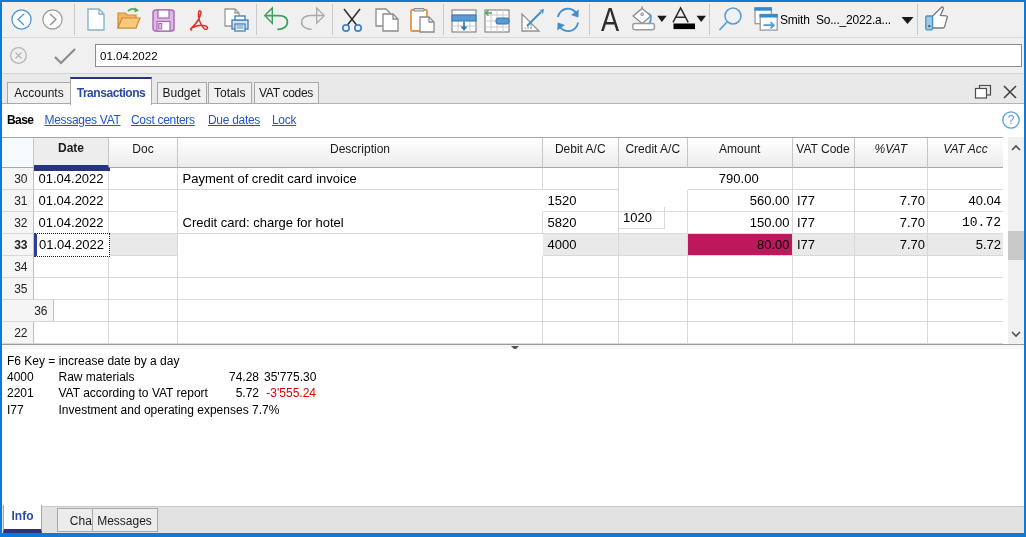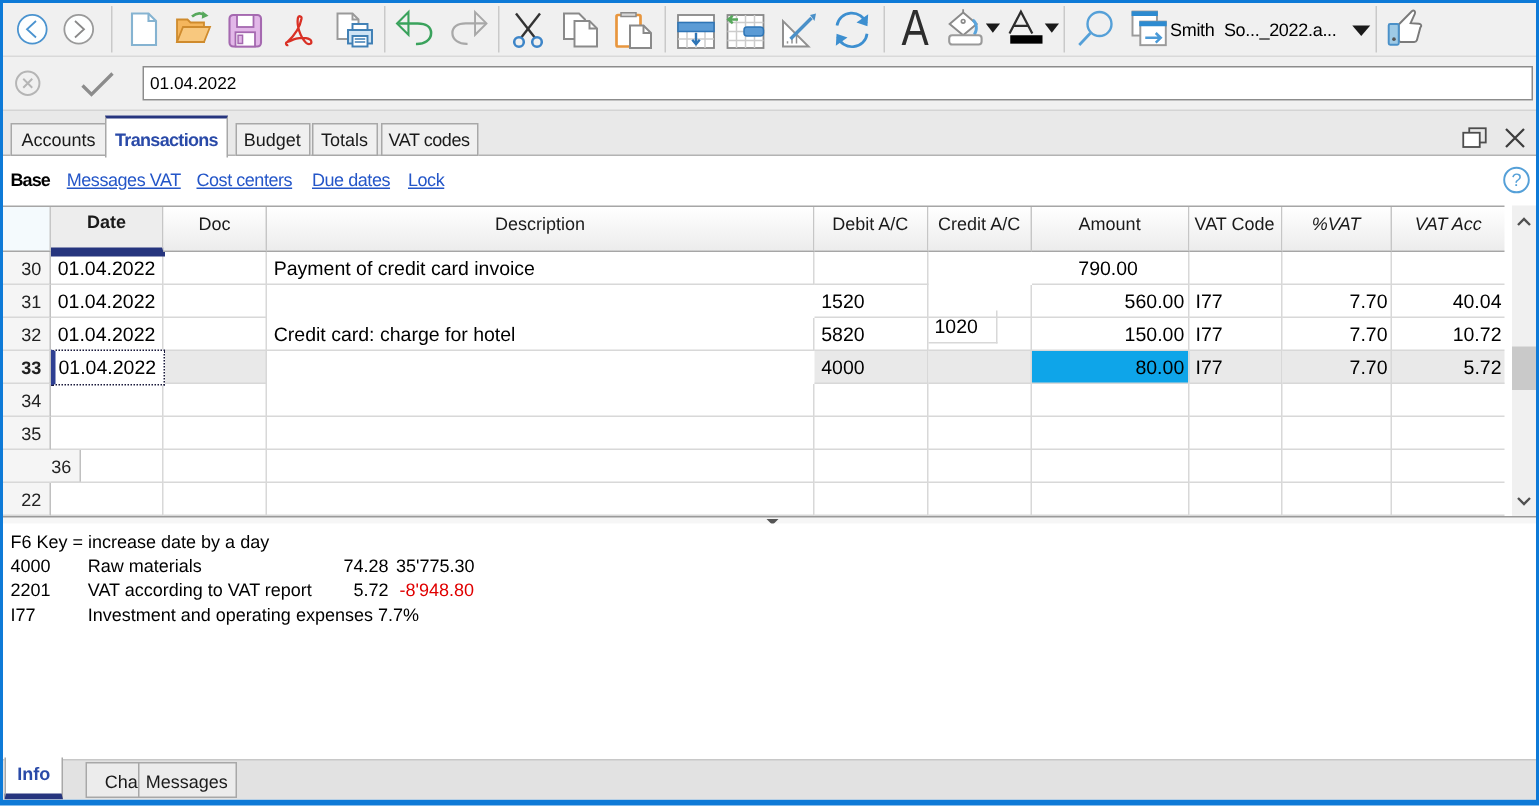--- a/index.html
+++ b/index.html
@@ -254,27 +254,27 @@
     <div class="cell num" style="top:52px;left:926px;width:75px;border-right:none;">40.04</div>
     <div class="cell rn" style="top:74px;left:0px;width:32px;">32</div>
     <div class="cell lft" style="top:74px;left:32px;width:75px;">01.04.2022</div>
     <div class="cell lft" style="top:74px;left:107px;width:69px;"></div>
     <div class="cell lft" style="top:74px;left:176px;width:365px;">Credit card: charge for hotel</div>
     <div class="cell lft" style="top:74px;left:541px;width:75.5px;">5820</div>
     <div class="cell lft" style="top:74px;left:616.5px;width:69.5px;"></div>
     <div class="cell num" style="top:74px;left:686px;width:104.5px;">150.00</div>
     <div class="cell lft" style="top:74px;left:790.5px;width:62px;padding-left:4.5px;">I77</div>
     <div class="cell num" style="top:74px;left:852.5px;width:73.5px;">7.70</div>
-    <div class="cell num" style="top:74px;left:926px;width:75px;border-right:none;">10.72</div>
+    <div class="cell num" style="top:74px;left:926px;width:75px;border-right:none;font-family:Liberation Mono, monospace;">10.72</div>
     <div class="cell rn" style="top:96px;left:0px;width:32px;font-weight:bold;">33</div>
     <div class="cell lft" style="top:96px;left:32px;width:75px;background:#e9e9e9;">01.04.2022</div>
     <div class="cell lft" style="top:96px;left:107px;width:69px;background:#e9e9e9;"></div>
     <div class="cell lft" style="top:96px;left:541px;width:75.5px;background:#e9e9e9;">4000</div>
     <div class="cell lft" style="top:96px;left:616.5px;width:69.5px;background:#e9e9e9;"></div>
-    <div class="cell num" style="top:96px;left:686px;width:104.5px;background:#0ea5e9;">80.00</div>
+    <div class="cell num" style="top:96px;left:686px;width:104.5px;background:#be185d;">80.00</div>
     <div class="cell lft" style="top:96px;left:790.5px;width:62px;background:#e9e9e9;padding-left:4.5px;">I77</div>
     <div class="cell num" style="top:96px;left:852.5px;width:73.5px;background:#e9e9e9;">7.70</div>
     <div class="cell num" style="top:96px;left:926px;width:75px;border-right:none;background:#e9e9e9;">5.72</div>
     <div class="cell rn" style="top:118px;left:0px;width:32px;">34</div>
     <div class="cell lft" style="top:118px;left:32px;width:75px;"></div>
     <div class="cell lft" style="top:118px;left:107px;width:69px;"></div>
     <div class="cell lft" style="top:118px;left:176px;width:365px;"></div>
     <div class="cell lft" style="top:118px;left:541px;width:75.5px;"></div>
     <div class="cell lft" style="top:118px;left:616.5px;width:69.5px;"></div>
     <div class="cell num" style="top:118px;left:686px;width:104.5px;"></div>
@@ -337,21 +337,21 @@
 <div class="iline" style="top:20px">
       <span class="ilab">4000</span>
       <span class="iname">Raw materials</span>
       <span class="in1">74.28</span>
       <span class="in2">35'775.30</span>
     </div>
 <div class="iline" style="top:36.3px">
       <span class="ilab">2201</span>
       <span class="iname">VAT according to VAT report</span>
       <span class="in1">5.72</span>
-      <span class="in2" style="color:#e00000">-8'948.80</span>
+      <span class="in2" style="color:#e00000">-3'555.24</span>
     </div>
 <div class="iline" style="top:52.6px">
       <span class="ilab">I77</span>
       <span class="iname">Investment and operating expenses 7.7%</span>
     </div>
 </div>
 
 <div class="abs" id="btabs">
 <div class="btab" style="left:55px;width:61px">Charts</div>
 <div class="btab" style="left:89.5px;width:66px">Messages</div>

